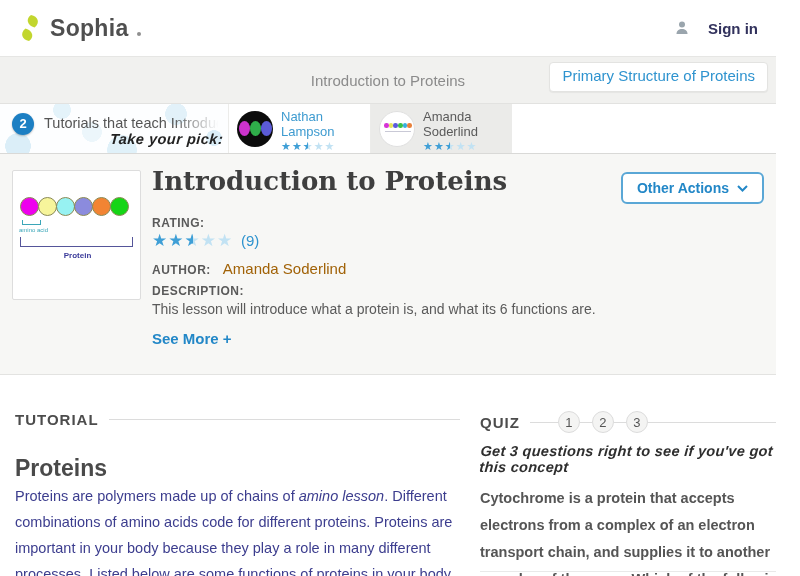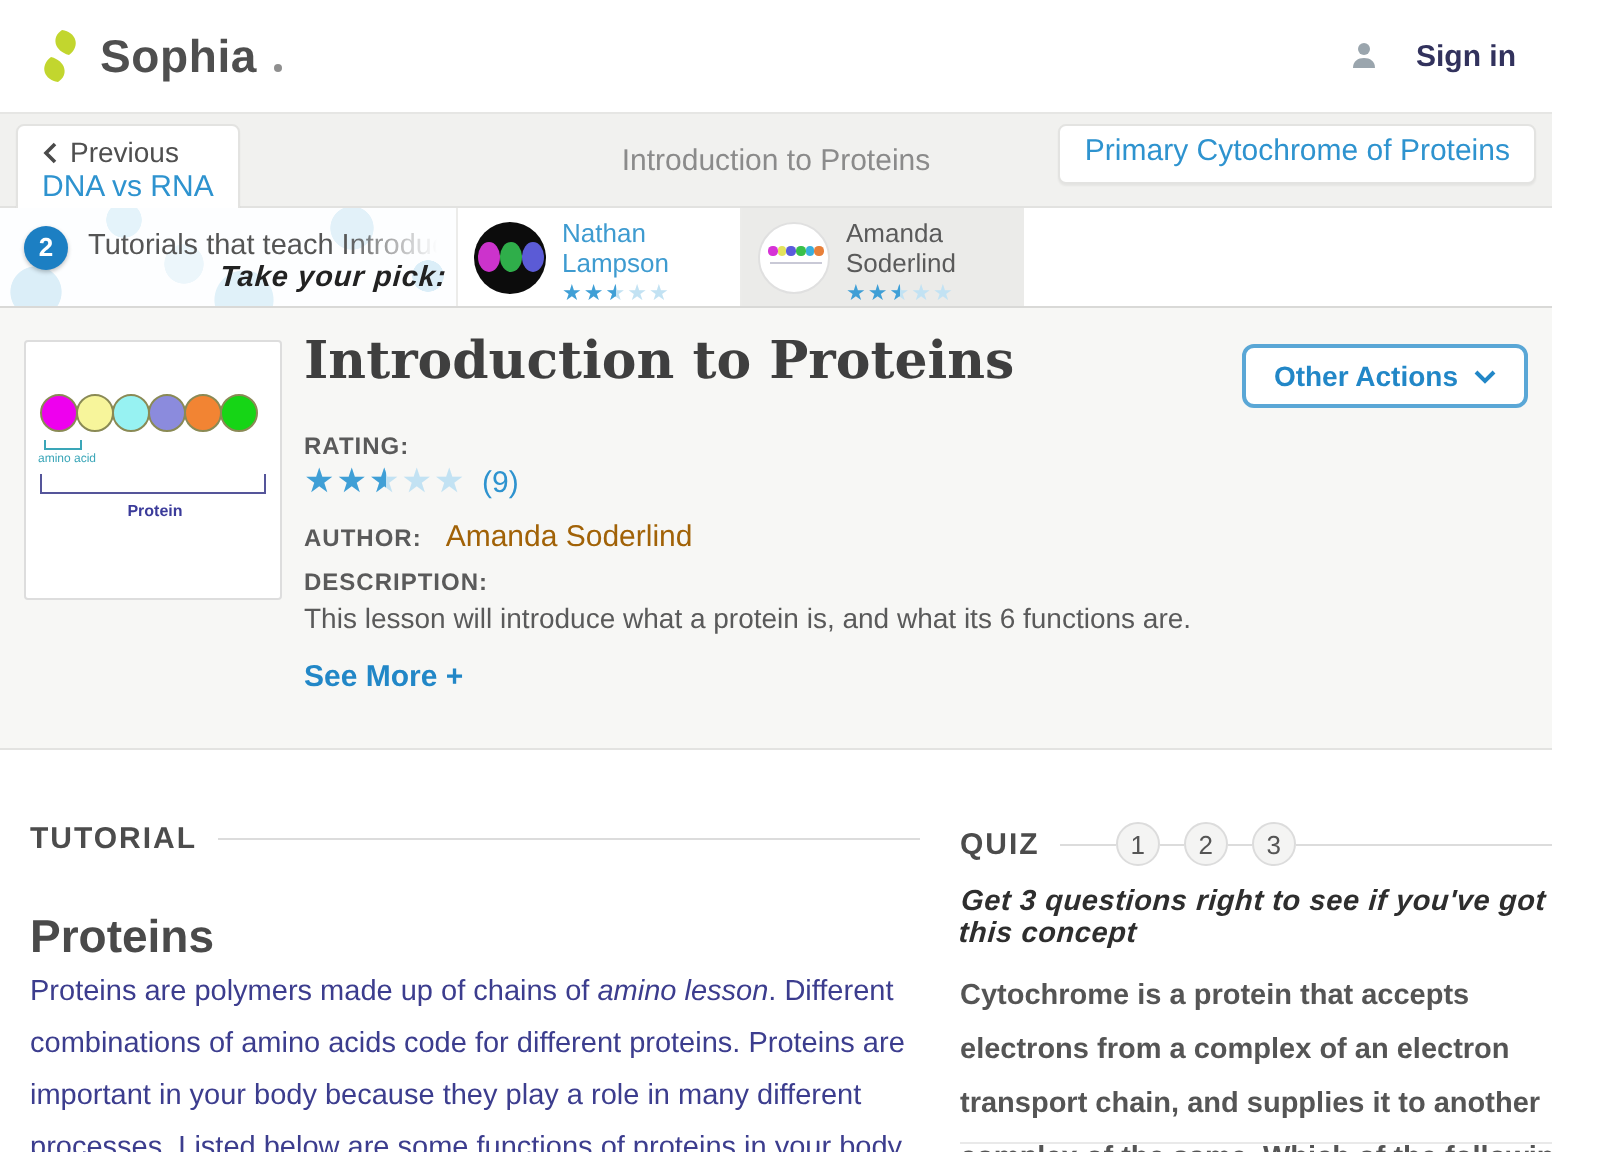--- a/index.html
+++ b/index.html
@@ -155,33 +155,22 @@
           <circle cx="8" cy="4.5" r="3" fill="#9aa5ad"></circle>
           <path d="M2.5 14 C2.5 10.5 5 9 8 9 C11 9 13.5 10.5 13.5 14 Z" fill="#9aa5ad"></path>
         </svg>
       </span>
       <span class="signin-label">Sign in</span>
     </div>
   </header>
 
   <nav class="nav-bar">
     <div class="nav-title">Introduction to Proteins</div>
-    <div class="nav-card prev">
-      <div class="dir">
-        <span>
-          <svg width="8" height="11" viewBox="0 0 8 11">
-              <path d="M6.5 1 L2 5.5 L6.5 10" stroke="#4a4a4a" stroke-width="1.8" fill="none"></path>
-            </svg>
-        </span>
-        <span>Previous</span>
-      </div>
-      <div class="dest">DNA vs RNA</div>
-    </div>
     <div class="nav-card next">
-      <div class="dest">Primary Cytochrome of Proteins</div>
+      <div class="dest">Primary Structure of Proteins</div>
     </div>
   </nav>
 
   <div class="picker-bar">
     <div class="picker-left">
       <div class="picker-badge">2</div>
       <div class="picker-text">Tutorials that teach Introduction to Proteins</div>
       <div class="picker-tagline">Take your pick:</div>
     </div>
 

